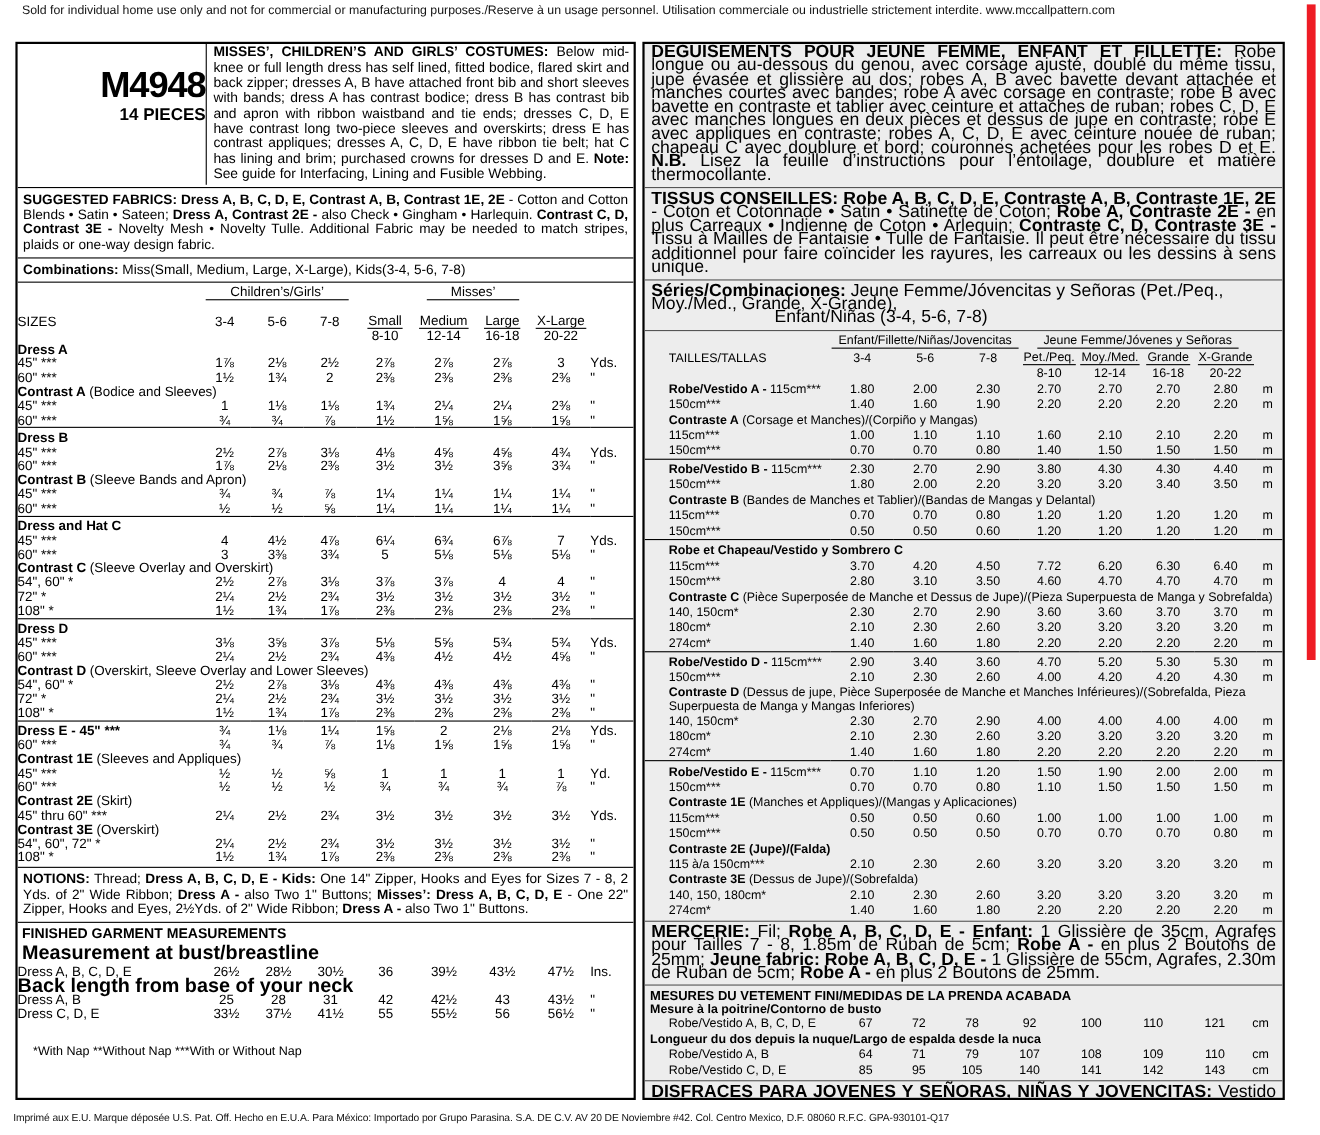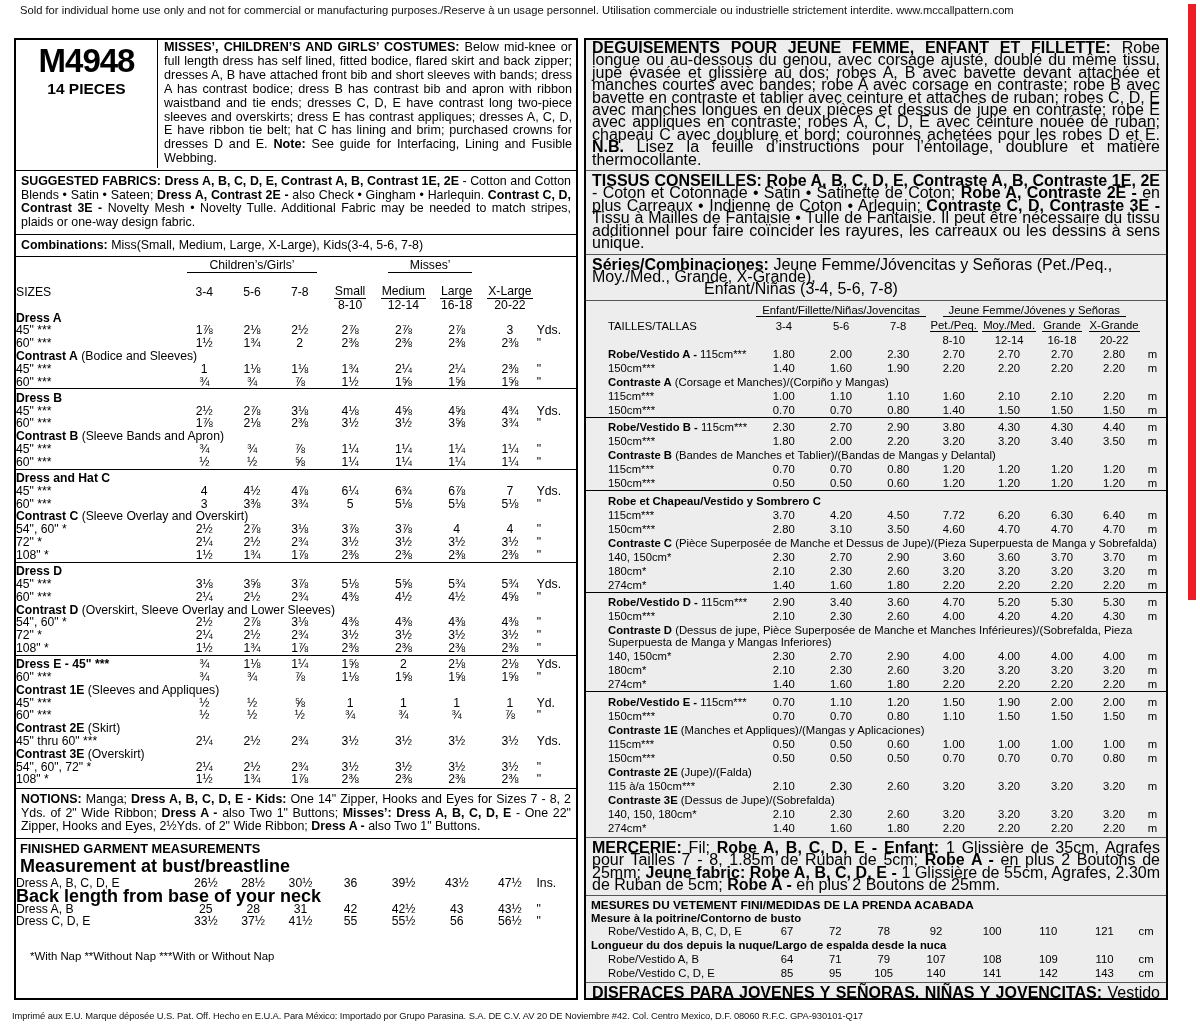--- a/index.html
+++ b/index.html
@@ -51,23 +51,23 @@
     overflow: hidden;
   }
   #leftcol  { left: 14px;  top: 38px; width: 564px; height: 962px; }
   #rightcol { left: 584px; top: 38px; width: 584px; height: 962px; background:#ededed; }
 
   .hr      { border-top: 1.5px solid #000; margin: 2px 0; }
   .hr-thin { border-top: 1px solid #555;  margin: 2px 0; }
 
   .head-row { display: flex; align-items: flex-start; }
   .patno-box {
-    width: 142px; flex: none;
-    text-align: center;
-    padding-top: 4px;
+    width: 172px; flex: none;
+    text-align: right;
+    padding-top: 20px;
     border-right: 1.5px solid #000;
     align-self: stretch;
   }
   .patno { font-size: 33px; font-weight: bold; letter-spacing: -1px; line-height: 34px; }
   .pieces { font-size: 15.5px; font-weight: bold; margin-top: 2px; }
 
   .desc {
     flex: 1;
     padding: 1px 4px 2px 6px;
     font-size: 12.6px;
@@ -532,21 +532,21 @@
             <td class="num7">2⅜</td>
             <td class="num7">2⅜</td>
             <td class="unit">"</td>
           </tr>
         </tbody>
     </table>
 
     <div class="hr"></div>
 
     <div class="block">
-      <b>NOTIONS:</b><span> Manga; </span><b>Dress A, B, C, D, E - Kids:</b><span> One 14" Zipper, Hooks and Eyes for Sizes 7 - 8, 2 Yds. of 2" Wide Ribbon; </span><b>Dress A -</b><span> also Two 1" Buttons; </span><b>Misses’: Dress A, B, C, D, E</b><span> - One 22" Zipper, Hooks and Eyes, 2½Yds. of 2" Wide Ribbon; </span><b>Dress A -</b><span> also Two 1" Buttons.</span>
+      <b>NOTIONS:</b><span> Thread; </span><b>Dress A, B, C, D, E - Kids:</b><span> One 14" Zipper, Hooks and Eyes for Sizes 7 - 8, 2 Yds. of 2" Wide Ribbon; </span><b>Dress A -</b><span> also Two 1" Buttons; </span><b>Misses’: Dress A, B, C, D, E</b><span> - One 22" Zipper, Hooks and Eyes, 2½Yds. of 2" Wide Ribbon; </span><b>Dress A -</b><span> also Two 1" Buttons.</span>
     </div>
 
     <div class="hr"></div>
 
     <div class="fgm-title">FINISHED GARMENT MEASUREMENTS</div>
     <div class="fgm-sub">Measurement at bust/breastline</div>
     <table class="yard">
       <tbody id="left-fgm">
           <tr>
             <td class="lbl">Dress A, B, C, D, E</td>
@@ -914,21 +914,21 @@
             <td class="mnum">0.50</td>
             <td class="mnum">0.50</td>
             <td class="mnum">0.50</td>
             <td class="mnum2">0.70</td>
             <td class="mnum2">0.70</td>
             <td class="mnum2">0.70</td>
             <td class="mnum2">0.80</td>
             <td class="munit">m</td>
           </tr>
           <tr>
-            <td class="mlbl mgroup" colspan="9"><b>Contraste 2E</b><span class="norm" style="font-weight: normal;"> (Jupe)/(Falda)</span></td>
+            <td class="mlbl mgroup" colspan="9"><b>Contraste 2E</b><span class="norm" style="font-weight: bold;"> (Jupe)/(Falda)</span></td>
           </tr>
           <tr>
             <td class="mlbl">115 à/a 150cm***</td>
             <td class="mnum">2.10</td>
             <td class="mnum">2.30</td>
             <td class="mnum">2.60</td>
             <td class="mnum2">3.20</td>
             <td class="mnum2">3.20</td>
             <td class="mnum2">3.20</td>
             <td class="mnum2">3.20</td>

